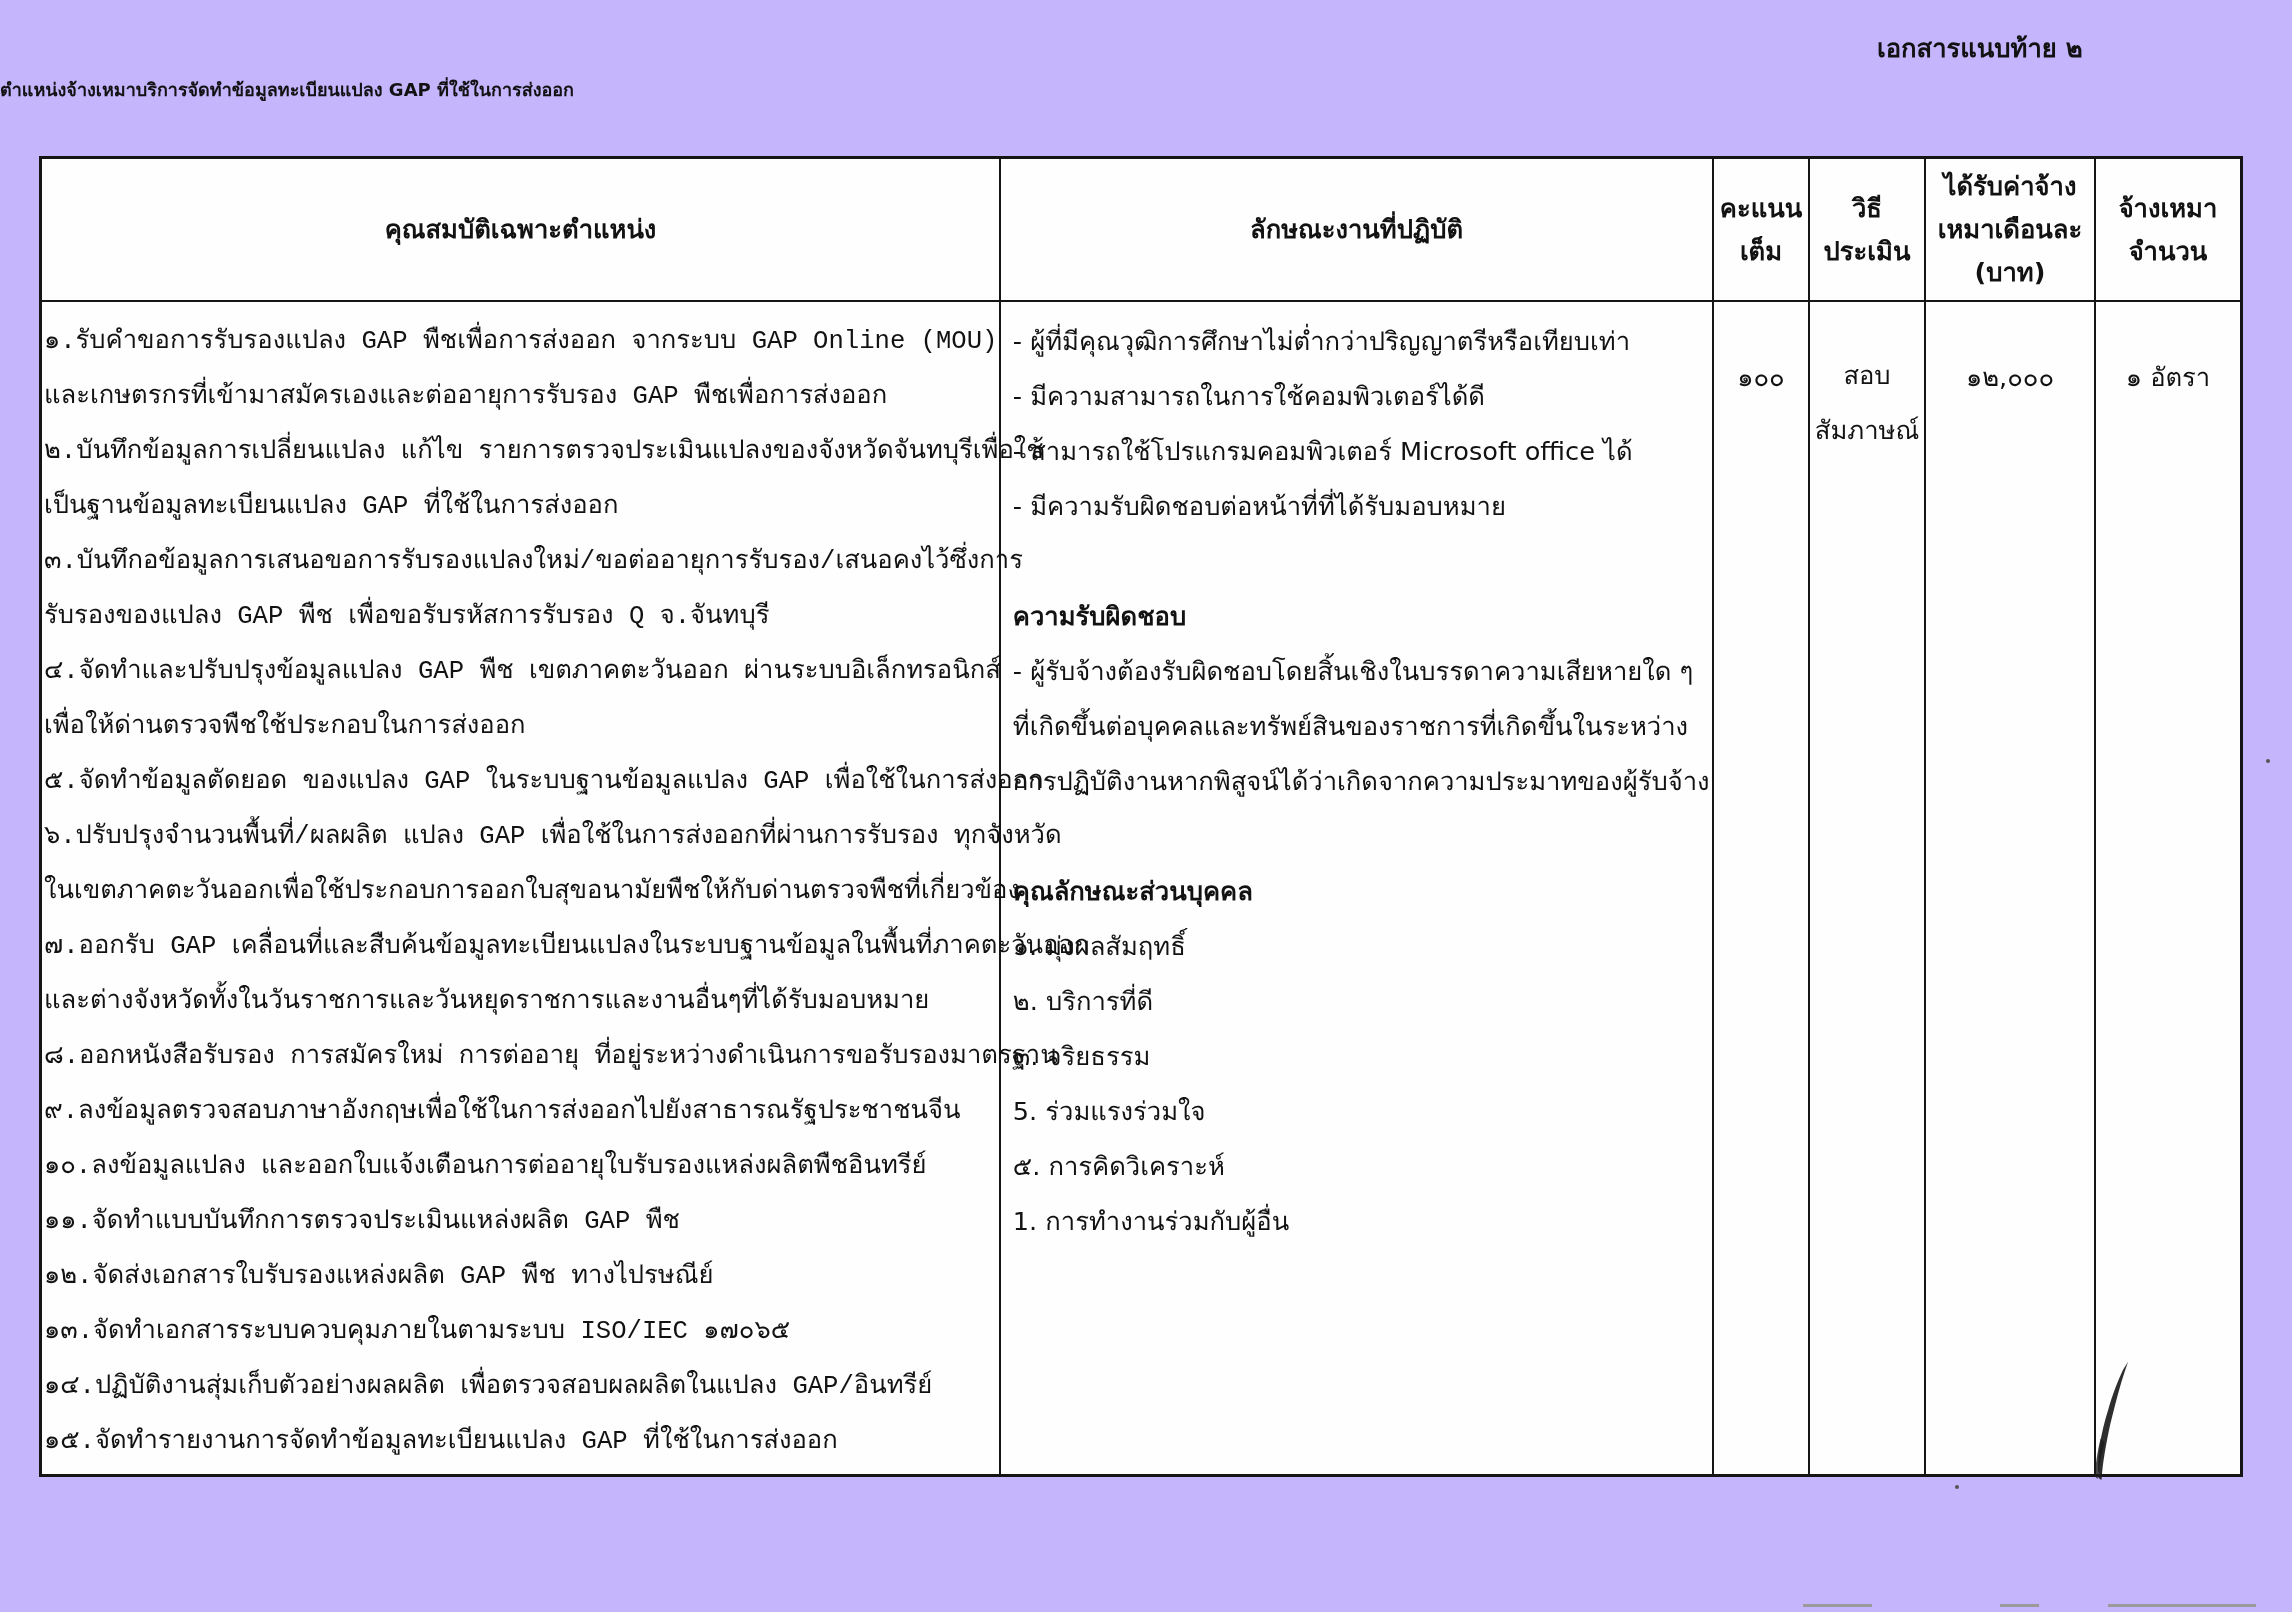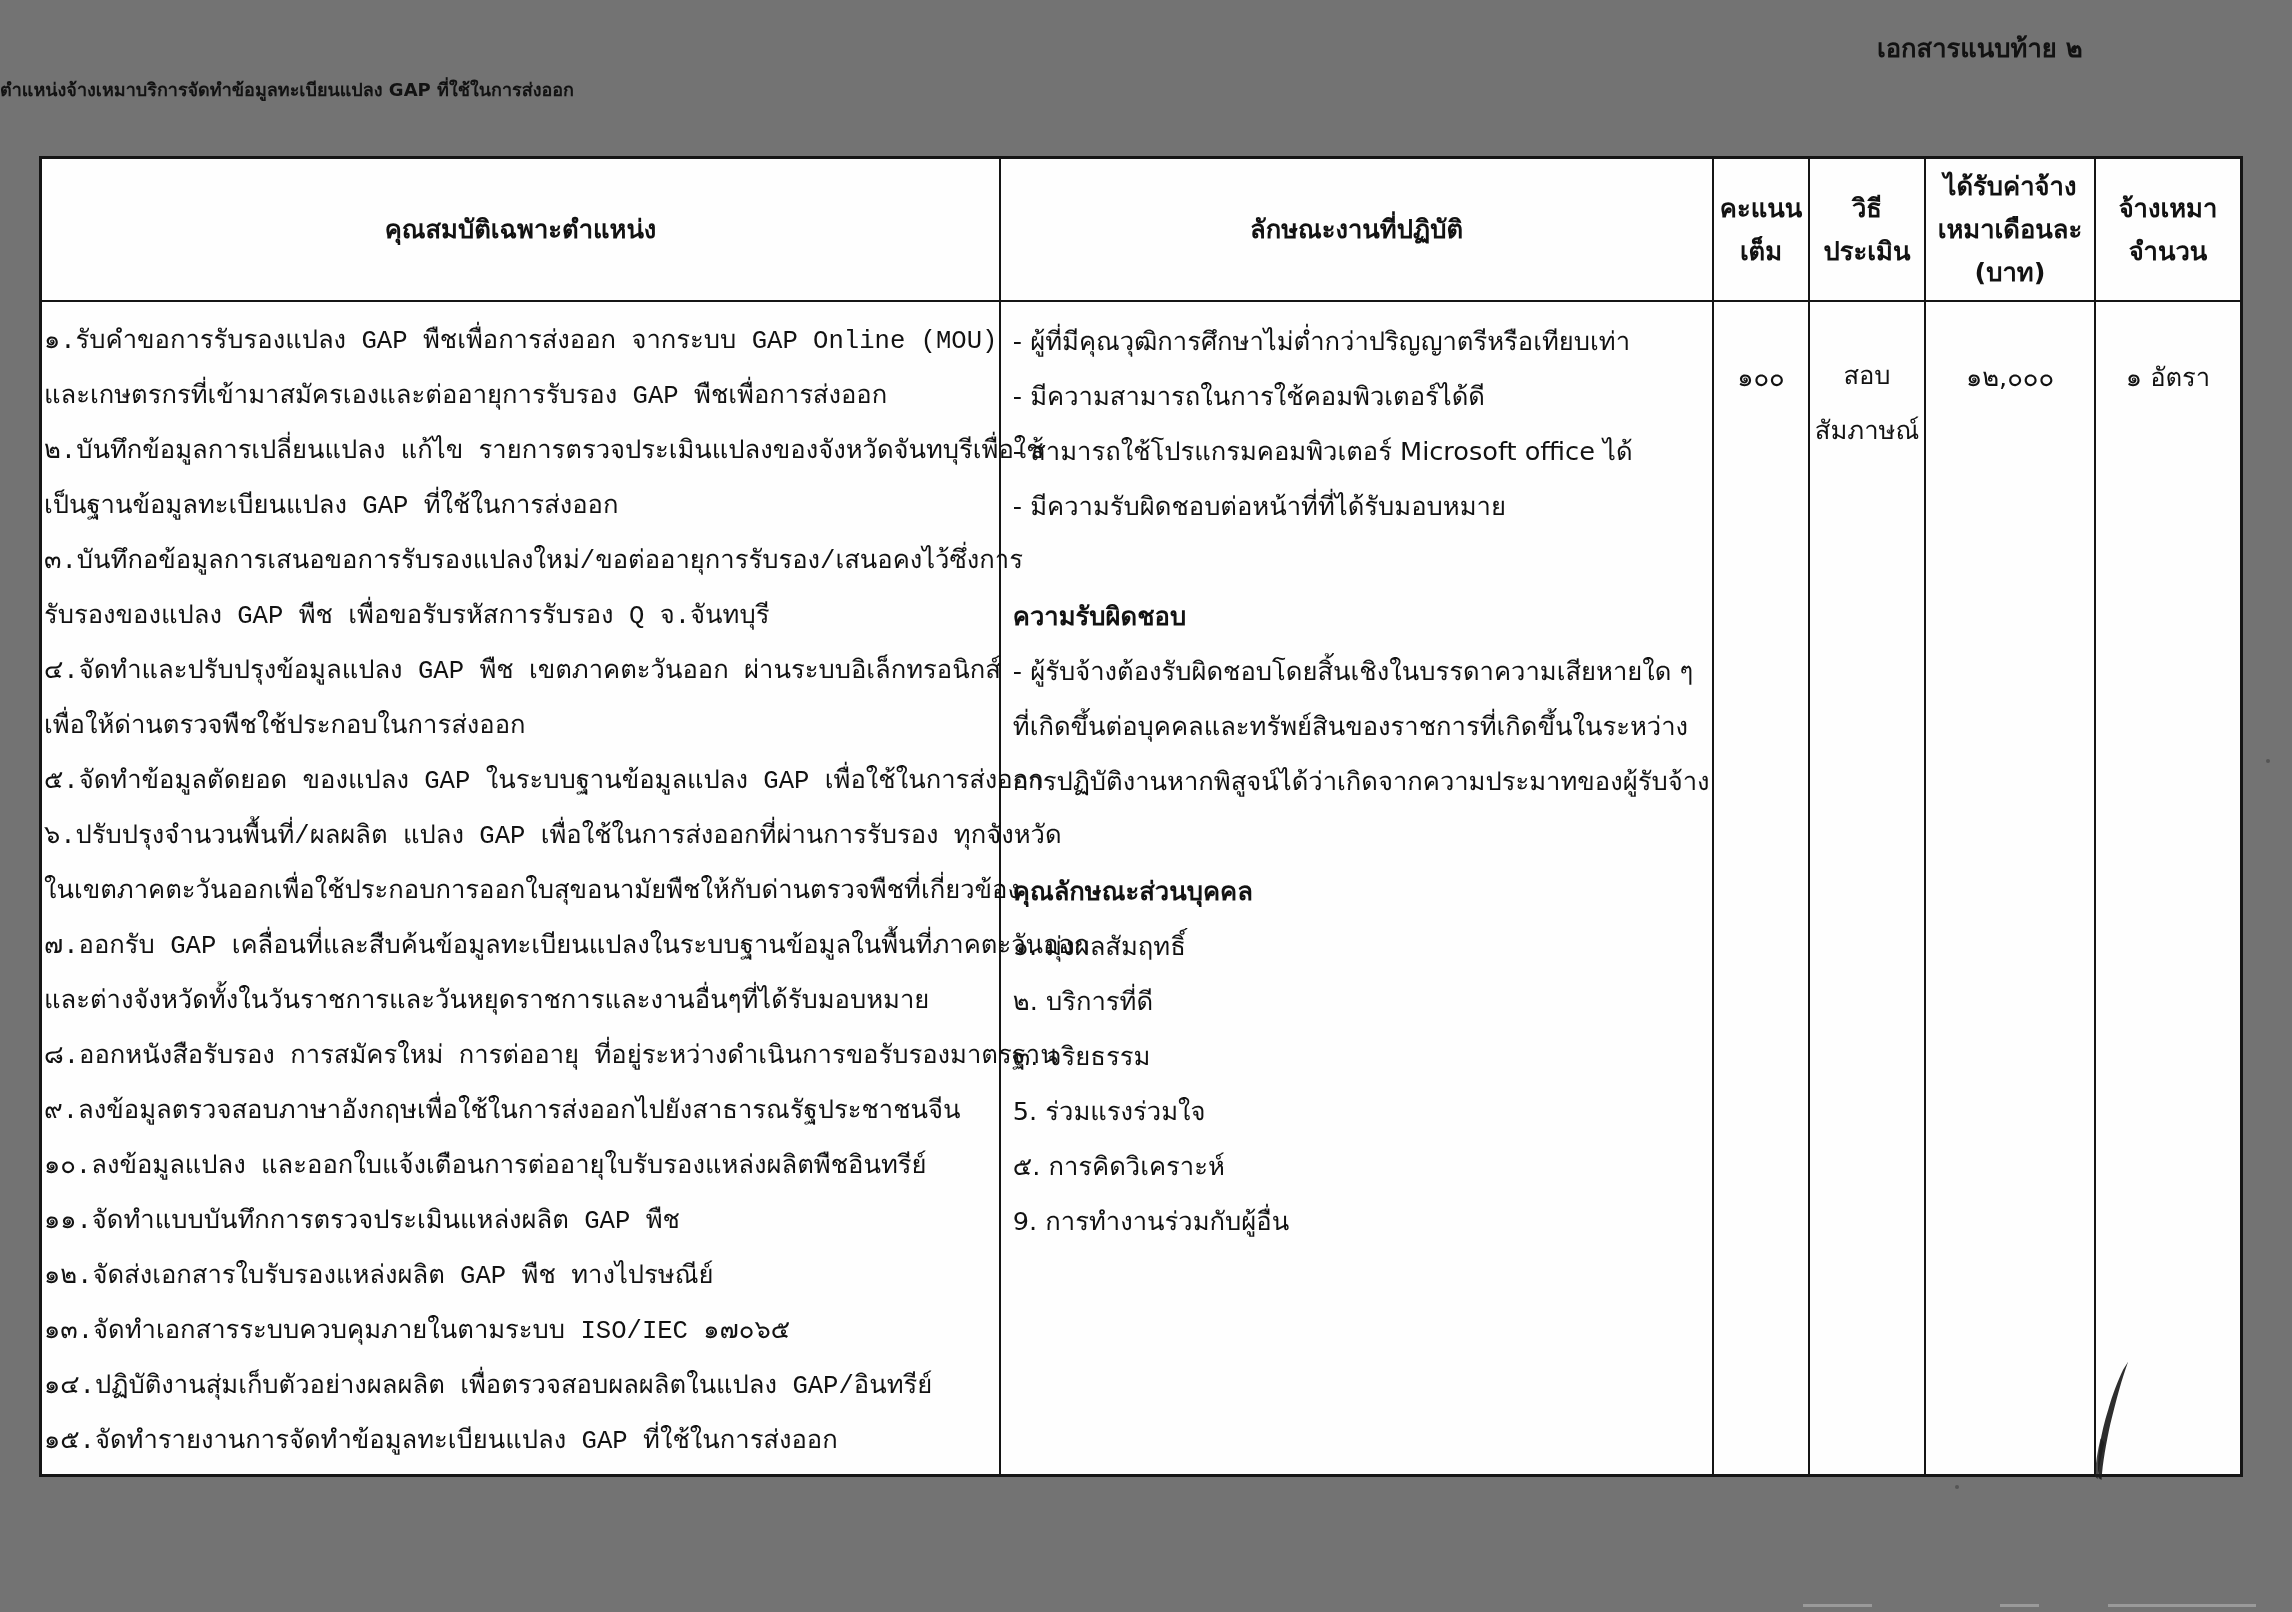--- a/index.html
+++ b/index.html
@@ -1,20 +1,20 @@
 <!DOCTYPE html>
 <html lang="th"><head>
 <meta charset="utf-8">
 <style>
   html, body { margin:0; padding:0; background:#ffffff; }
   .page {
     position: relative;
     width: 2292px;
     height: 1613px;
-    background: #737373;
+    background: #c4b5fd;
     font-family: "DejaVu Sans", "Liberation Sans", sans-serif;
     color: #121212;
     overflow: hidden;
   }
   .attachment-note {
     position: absolute;
     top: 27.6px;
     left: 1877px;
     font-size: 25.6px;
     font-weight: bold;
@@ -158,21 +158,21 @@
         <div class="line">- ผู้รับจ้างต้องรับผิดชอบโดยสิ้นเชิงในบรรดาความเสียหายใด ๆ</div>
         <div class="line">ที่เกิดขึ้นต่อบุคคลและทรัพย์สินของราชการที่เกิดขึ้นในระหว่าง</div>
         <div class="line">การปฏิบัติงานหากพิสูจน์ได้ว่าเกิดจากความประมาทของผู้รับจ้าง</div>
         <div class="line">&nbsp;</div>
         <div class="line bold">คุณลักษณะส่วนบุคคล</div>
         <div class="line">๑. มุ่งผลสัมฤทธิ์</div>
         <div class="line">๒. บริการที่ดี</div>
         <div class="line">๓. จริยธรรม</div>
         <div class="line">5. ร่วมแรงร่วมใจ</div>
         <div class="line">๕. การคิดวิเคราะห์</div>
-        <div class="line">9. การทำงานร่วมกับผู้อื่น</div>
+        <div class="line">1. การทำงานร่วมกับผู้อื่น</div>
       </div>
 
     <div class="cell body-cell center-cell score-cell">
       <div class="line">๑๐๐</div>
     </div>
 
     <div class="cell body-cell center-cell method-cell">
         <div class="line">สอบ</div>
         <div class="line">สัมภาษณ์</div>
       </div>

